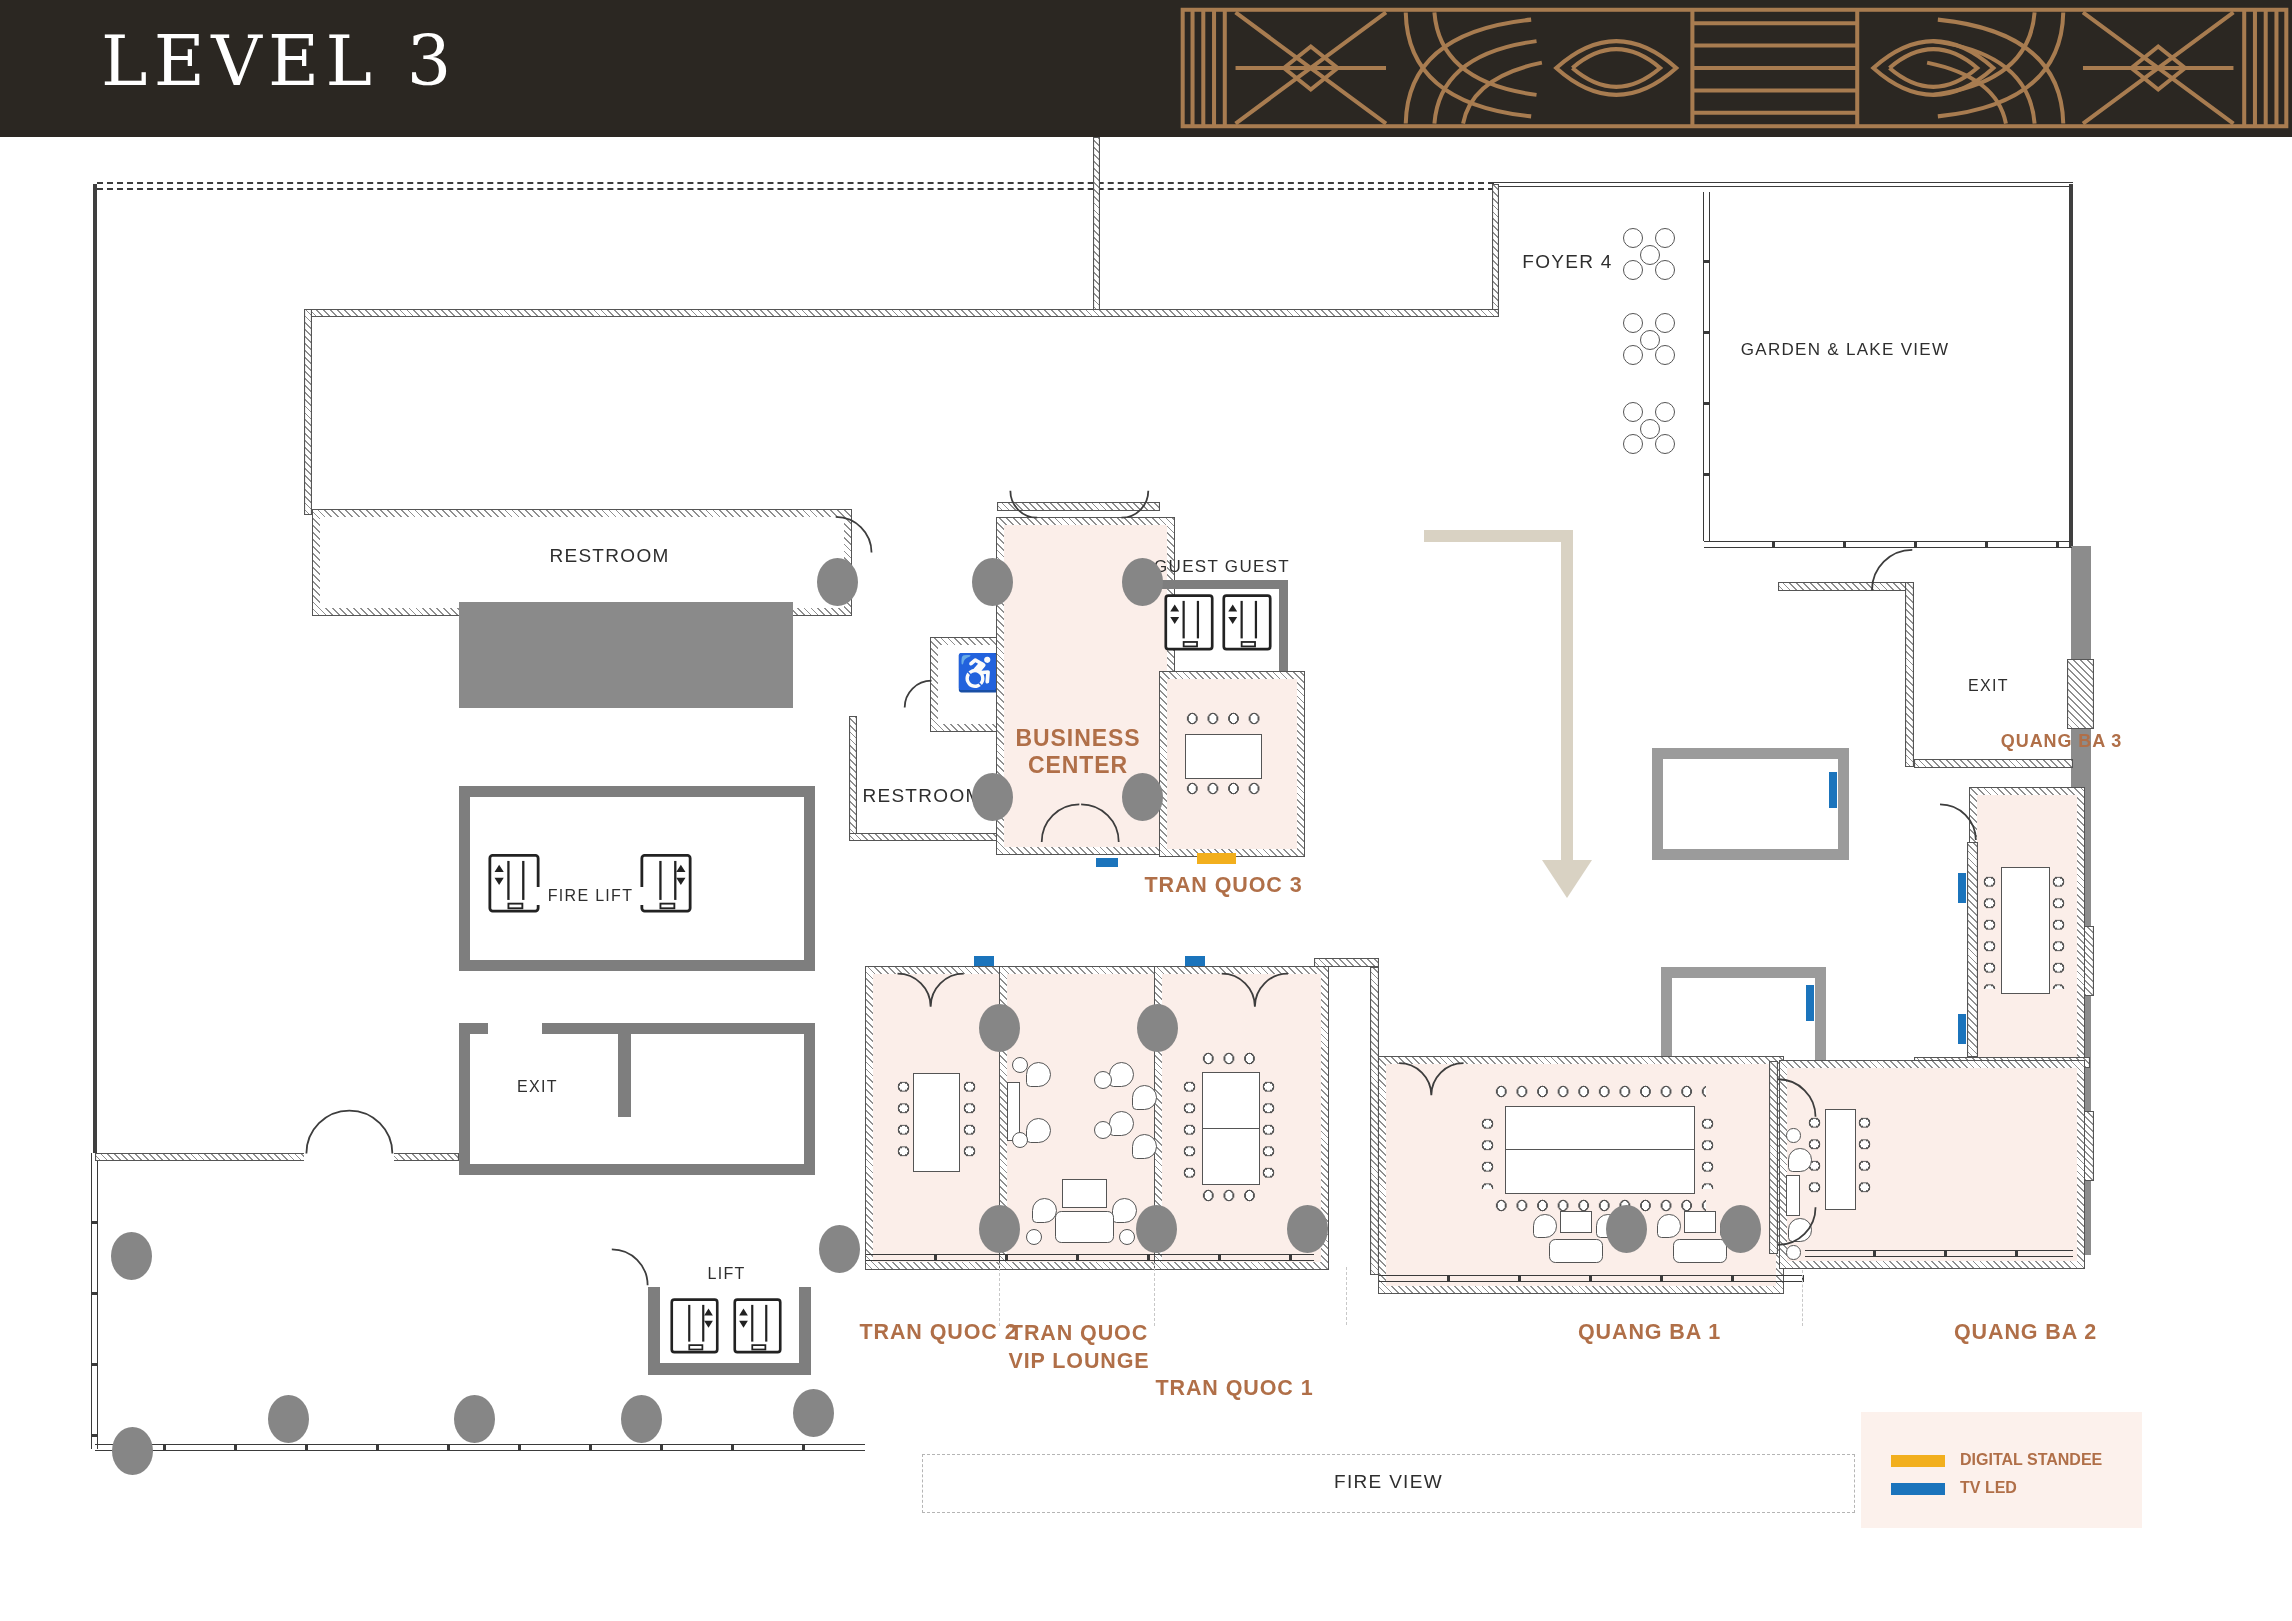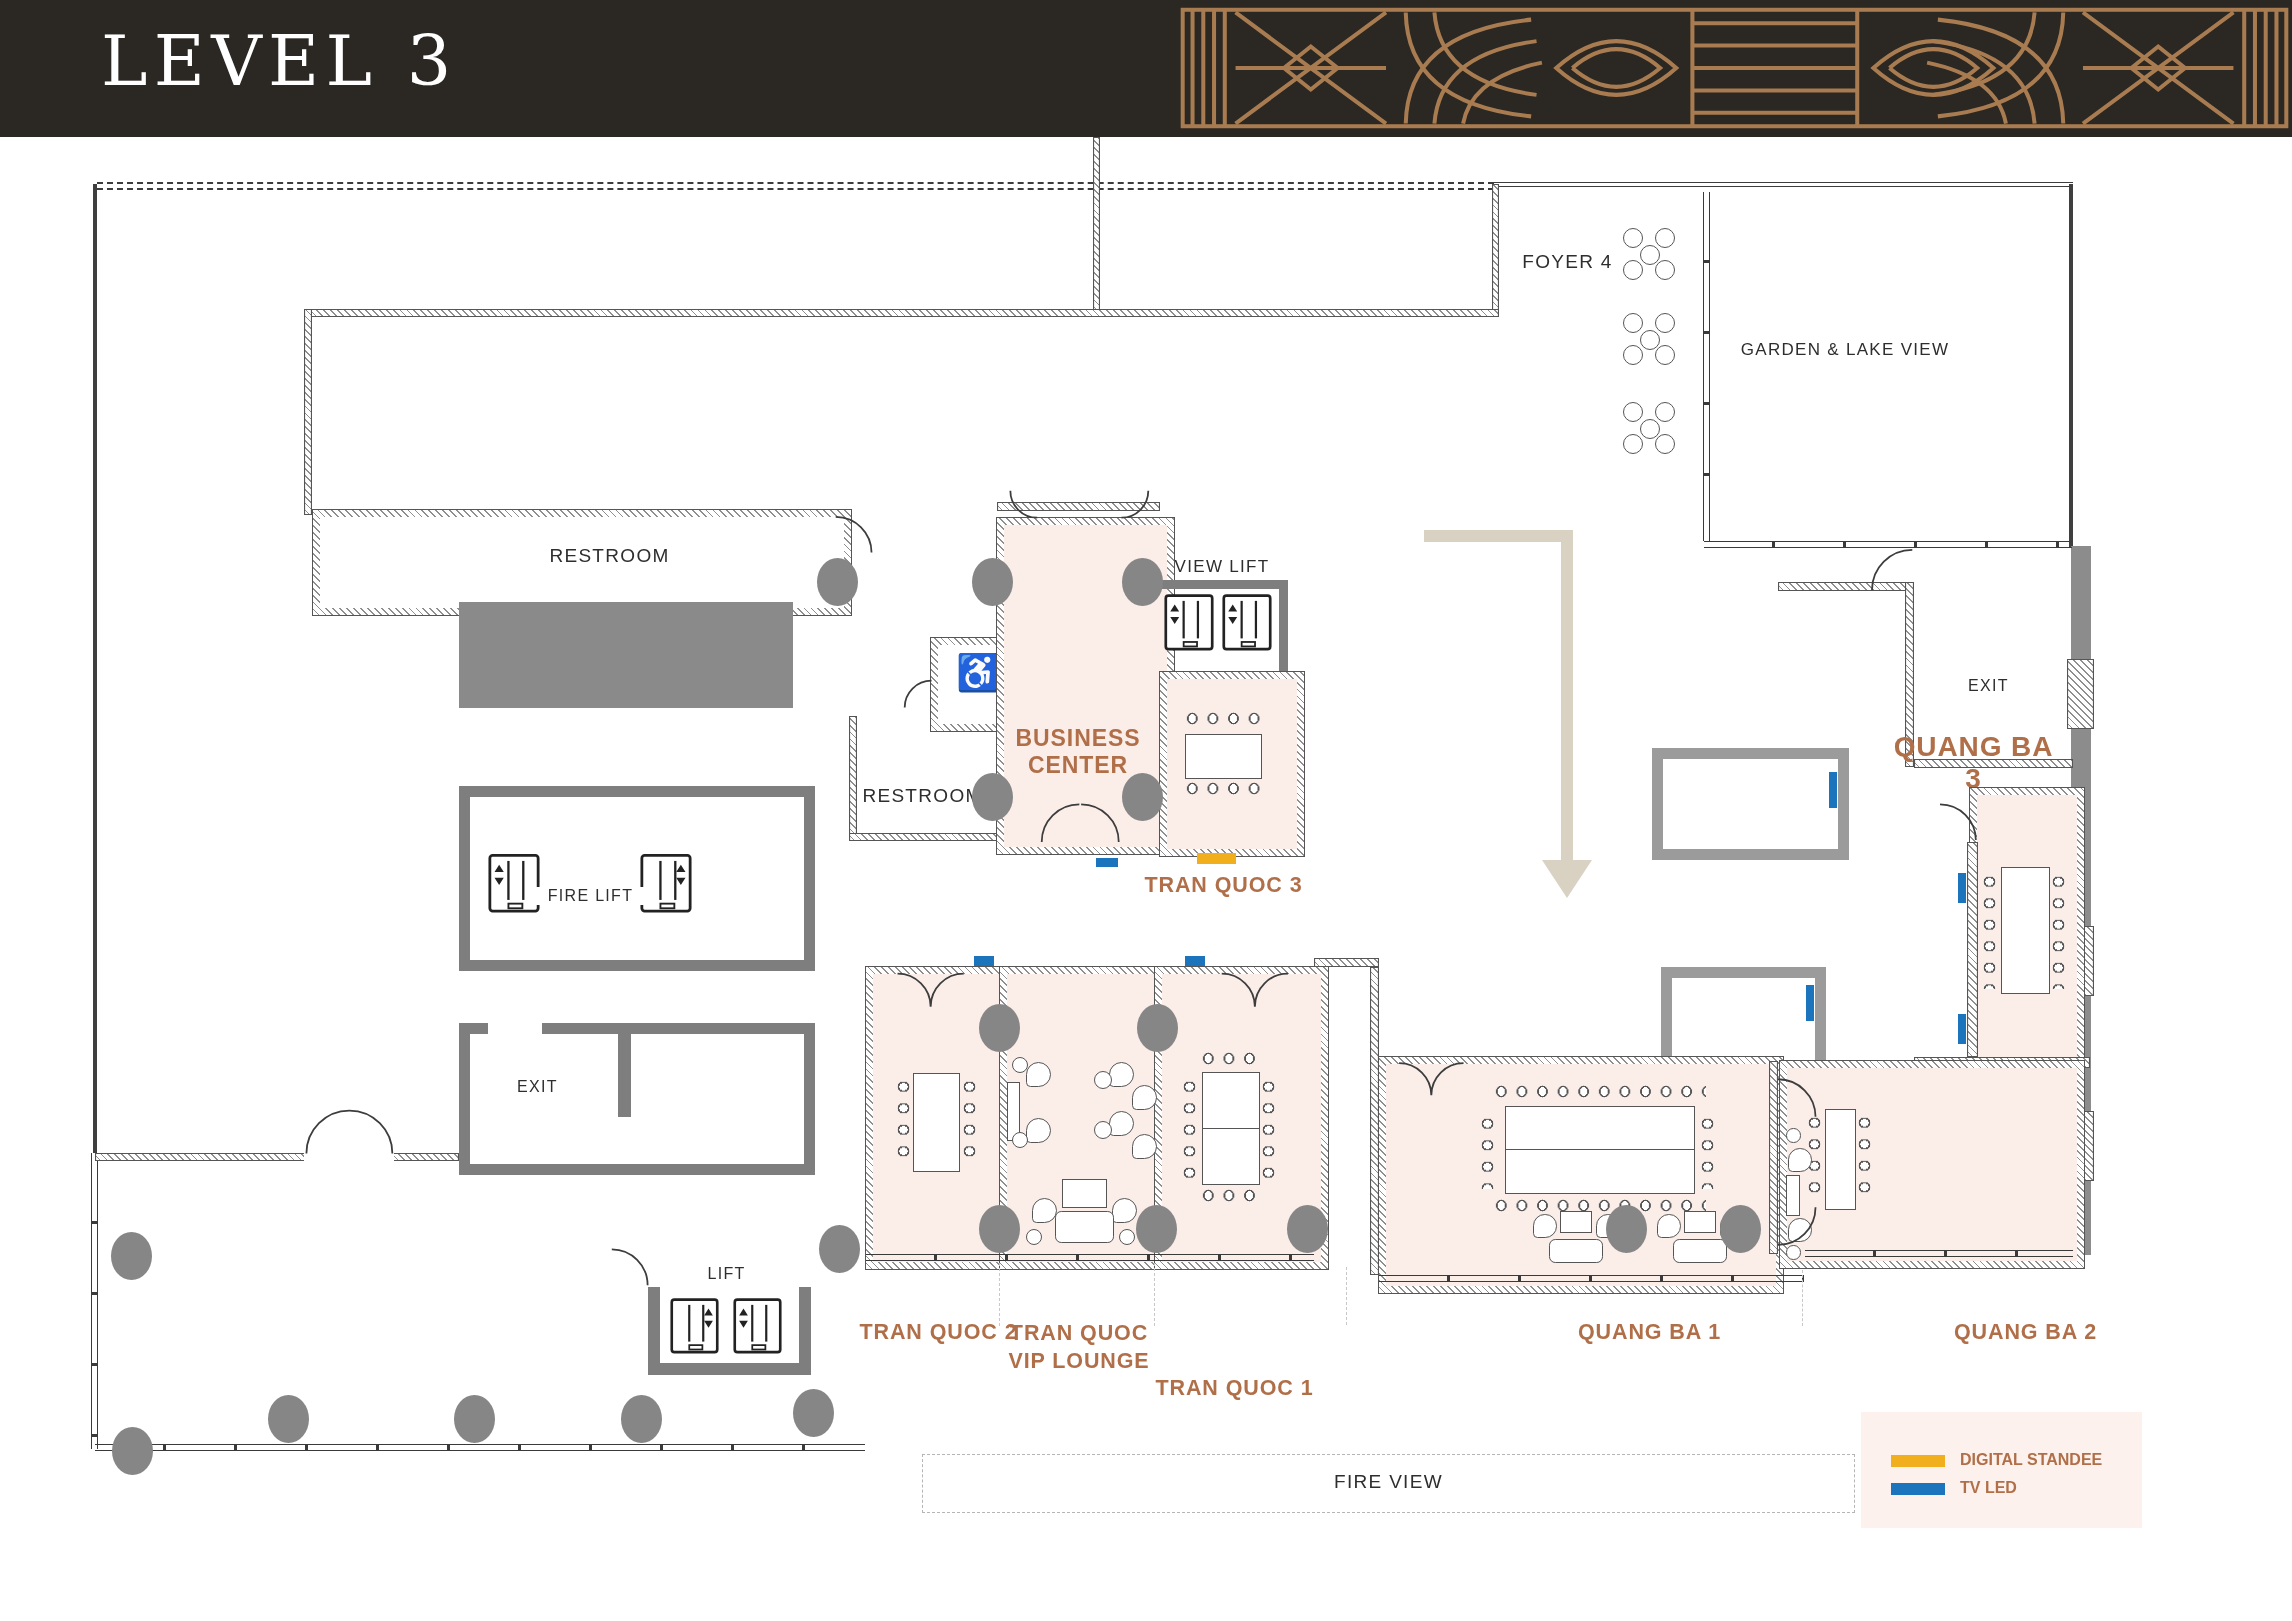--- a/index.html
+++ b/index.html
@@ -166,21 +166,21 @@
     <line x1="22" y1="8" x2="22" y2="50" stroke="#222" stroke-width="2.5"></line>
       <line x1="38" y1="8" x2="38" y2="50" stroke="#222" stroke-width="2.5"></line>
     <rect x="22" y="54" width="15" height="5" fill="#fff" stroke="#222" stroke-width="2"></rect>
     <path d="M7,20 l5,-8 5,8 z M7,26 l5,8 5,-8 z" fill="#222"></path>
   </svg>
 
   <div class="abs hw" style="left:997px;top:502px;width:163px;height:9px;"></div>
   <div class="abs room" style="left:997px;top:518px;width:163px;height:322px;"></div>
   <div class="abs brown" style="left:992px;top:725px;width:172px;font-size:23px;">BUSINESS CENTER</div>
 
-  <div class="abs lbl" style="left:1137px;top:557px;width:170px;font-size:17px;">VIEW LIFT</div>
+  <div class="abs lbl" style="left:1137px;top:557px;width:170px;font-size:17px;">GUEST GUEST</div>
   <div class="abs solid" style="left:1155px;top:580px;width:133px;height:9px;background:#7E7E7E;"></div>
   <div class="abs solid" style="left:1279px;top:580px;width:9px;height:95px;background:#7E7E7E;"></div>
   <svg class="abs" style="left:1164px;top:593px" width="50" height="64" viewBox="0 0 56 70">
     <rect x="2" y="2" width="52" height="60" rx="3" fill="#fff" stroke="#222" stroke-width="3"></rect>
     <line x1="22" y1="8" x2="22" y2="50" stroke="#222" stroke-width="2.5"></line>
       <line x1="38" y1="8" x2="38" y2="50" stroke="#222" stroke-width="2.5"></line>
     <rect x="22" y="54" width="15" height="5" fill="#fff" stroke="#222" stroke-width="2"></rect>
     <path d="M7,20 l5,-8 5,8 z M7,26 l5,8 5,-8 z" fill="#222"></path>
   </svg>
   <svg class="abs" style="left:1222px;top:593px" width="50" height="64" viewBox="0 0 56 70">
@@ -200,21 +200,21 @@
   <div class="abs marker-b" style="left:1096px;top:858px;width:21.5px;height:9px;"></div>
 
   <div class="abs" style="left:1424px;top:530px;width:145px;height:11.6px;background:#D9D2C3;"></div>
   <div class="abs" style="left:1561px;top:530px;width:11.6px;height:331px;background:#D9D2C3;"></div>
   <div class="abs" style="left:1542px;top:860px;width:0;height:0;border-left:25px solid transparent;border-right:25px solid transparent;border-top:38px solid #D9D2C3;"></div>
 
   <div class="abs hw" style="left:1778px;top:582px;width:134px;height:9px;"></div>
   <div class="abs hw" style="left:1905px;top:582px;width:9px;height:185px;"></div>
   <div class="abs hw" style="left:1914px;top:759px;width:159px;height:9px;"></div>
   <div class="abs lbl-s" style="left:1926px;top:677px;width:125px;">EXIT</div>
-  <div class="abs brown" style="left:1884px;top:731px;width:179px;font-size:28px;">QUANG BA 3</div>
+  <div class="abs brown" style="left:1972px;top:731px;width:179px;font-size:18px;">QUANG BA 3</div>
 
   <div class="abs room" style="left:1970px;top:788px;width:100px;height:269px;"></div>
   <div class="abs hw" style="left:1967px;top:842px;width:10.7px;height:215px;"></div>
   <div class="abs tbl" style="left:2001px;top:867px;width:47px;height:125px;"></div>
   <div class="abs chy" style="left:1982px;top:871px;height:118px;"></div>
   <div class="abs chy" style="left:2051px;top:871px;height:118px;"></div>
   <div class="abs marker-b" style="left:1958px;top:873px;width:8px;height:30px;"></div>
   <div class="abs marker-b" style="left:1958px;top:1014px;width:8px;height:30px;"></div>
   <div class="abs hw" style="left:1914px;top:1057px;width:176px;height:10.7px;"></div>
 

